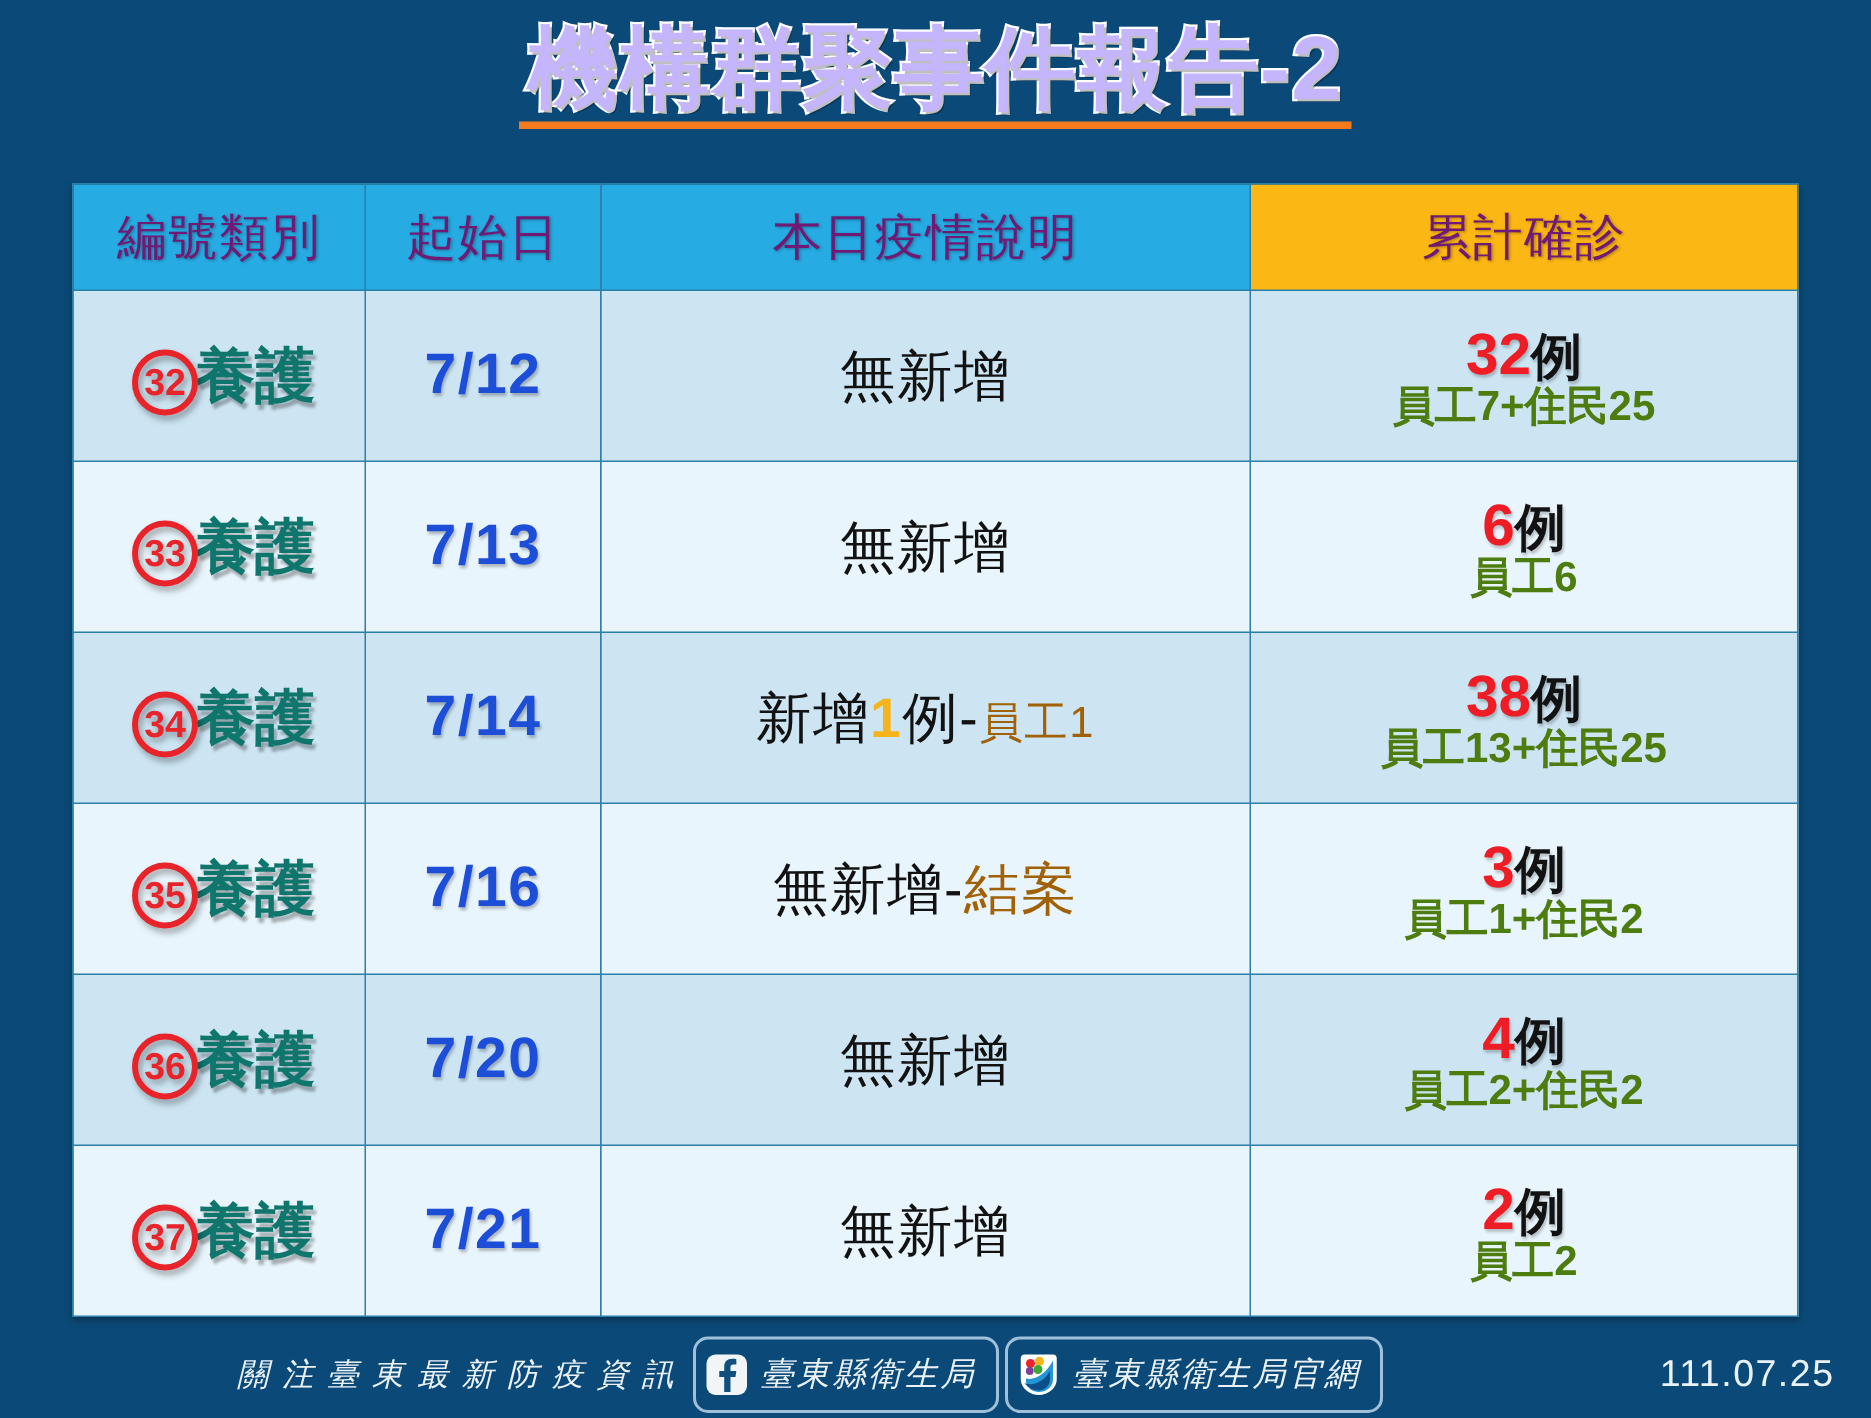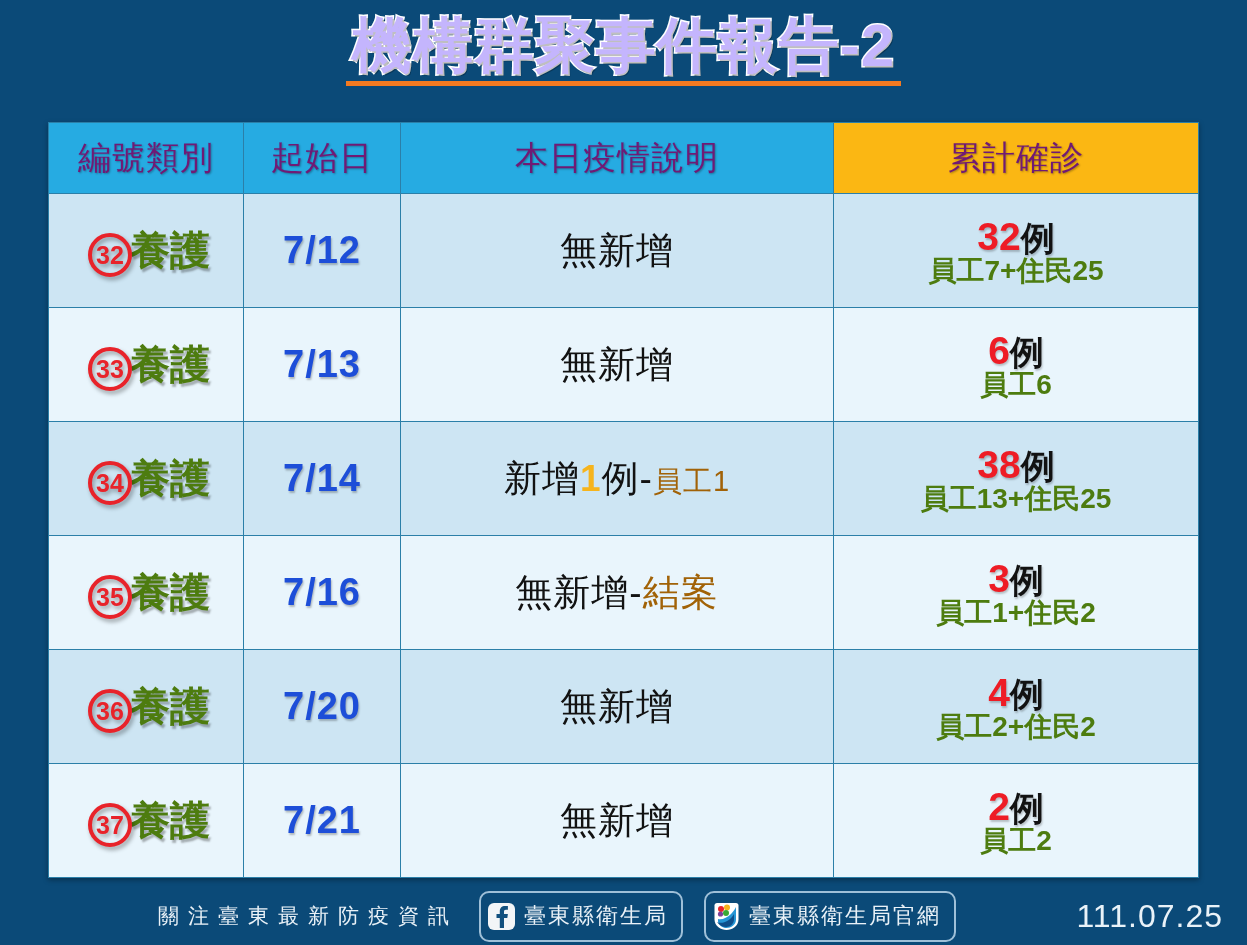--- a/index.html
+++ b/index.html
@@ -94,21 +94,21 @@
     line-height: 37px;
     text-align: center;
     box-sizing: border-box;
     margin-top: 9px;
     margin-right: -4px;
     filter: drop-shadow(2px 3px 2px rgba(0,0,0,0.35));
   }
   .cat-label {
     font-size: 40px;
     font-weight: bold;
-    color: #4d7c0f;
+    color: #0f766e;
     letter-spacing: 0px;
     text-shadow: 2px 3px 2px rgba(0,0,0,0.30);
   }
 
   
   .cell-date {
     text-align: center;
     font-size: 38px;
     font-weight: bold;
     color: #1d4ed8;
@@ -163,21 +163,22 @@
     width: 1247px;
     height: 46px;
     display: flex;
     align-items: center;
   }
   .footer-inner {
     position: absolute;
     left: 158px;
     display: flex;
     align-items: center;
-    gap: 21px;
+    gap: 4px;
+    font-style: italic;
   }
   .follow-text {
     color: #eaf2f8;
     font-size: 21px;
     letter-spacing: 9px;
     white-space: nowrap;
   }
   .pill {
     display: flex;
     align-items: center;
@@ -206,21 +207,21 @@
   .gov-icon {
     flex: 0 0 auto;
     width: 27px;
     height: 29px;
     position: relative;
   }
   .date-stamp {
     position: absolute;
     right: 24px;
     color: #e9f2f8;
-    font-size: 32px;
+    font-size: 25px;
     letter-spacing: 1px;
   }
 </style>
 </head>
 <body>
 
 <div class="title-wrap">
   <div class="title">機構群聚事件報告-2</div>
 </div>
 

